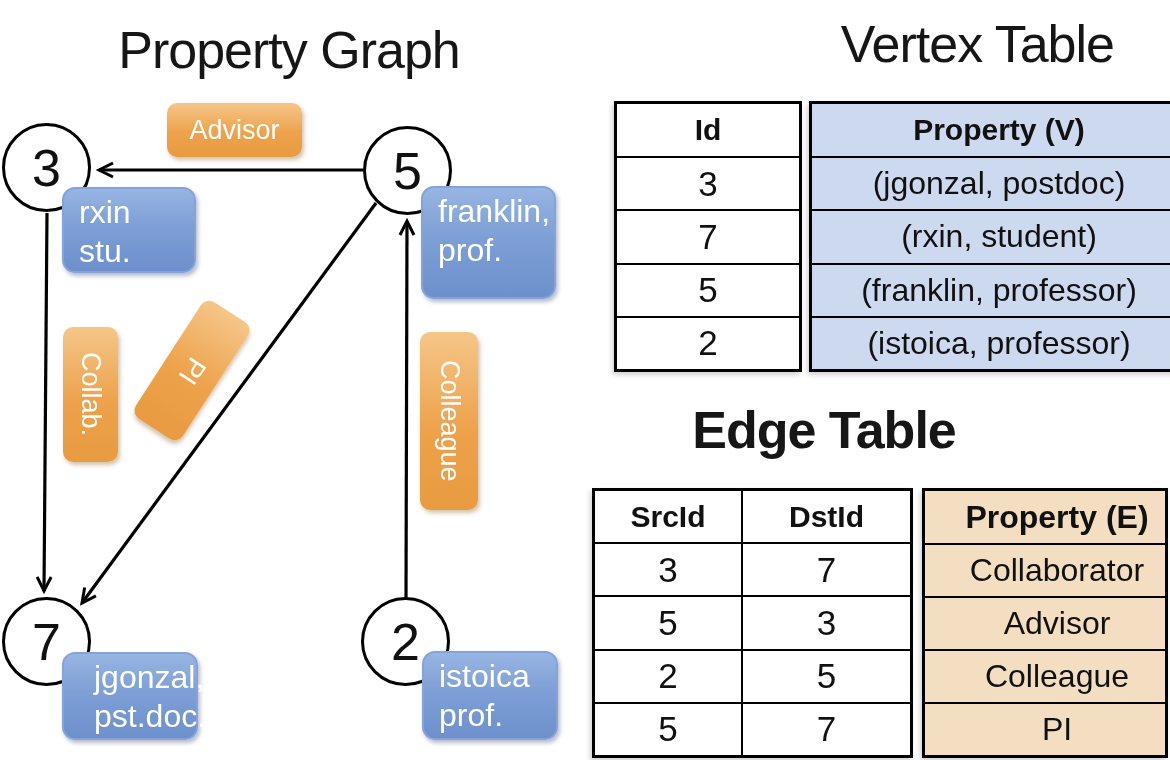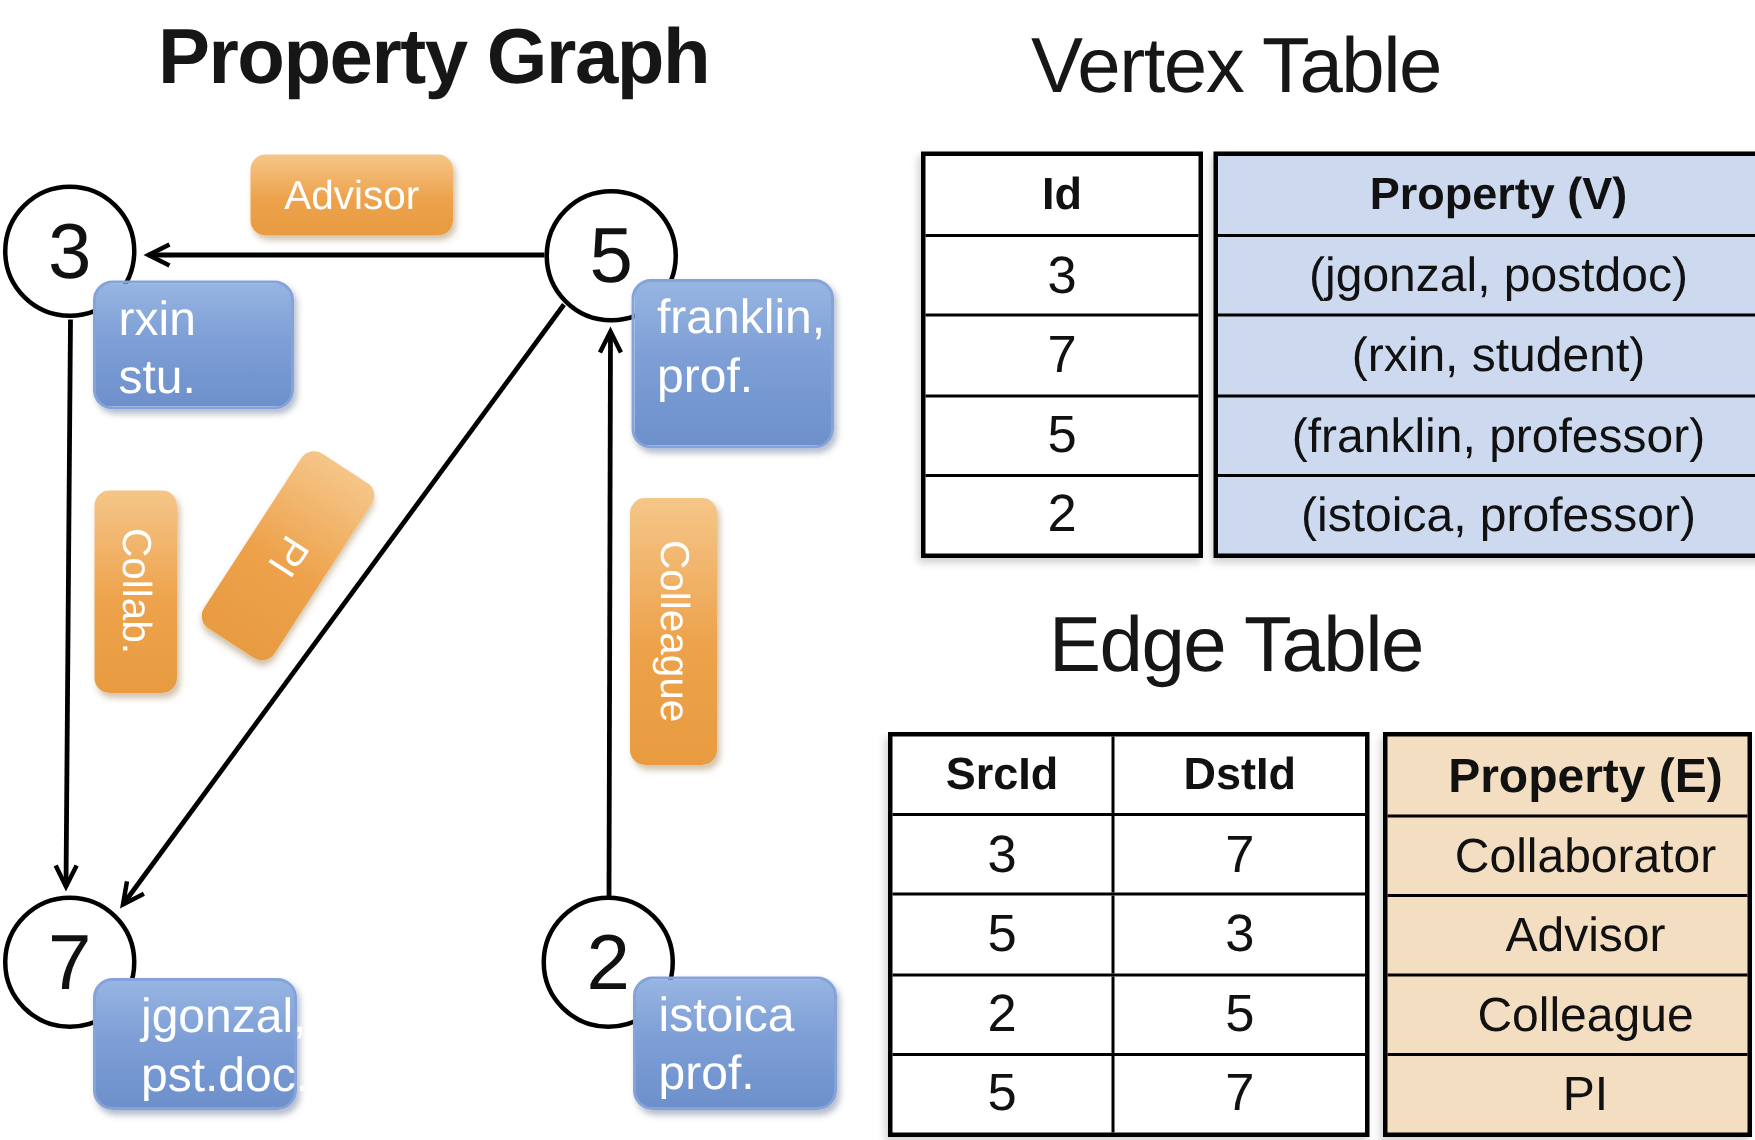--- a/index.html
+++ b/index.html
@@ -2,23 +2,23 @@
 <html><head>
 <meta charset="utf-8">
 <style>
   html,body{margin:0;padding:0;background:#ffffff;}
   body{width:1170px;height:760px;font-family:"Liberation Sans",sans-serif;color:#111;}
   .canvas{position:relative;width:1170px;height:760px;background:#fff;overflow:hidden;}
 
   
   .big-title{position:absolute;font-size:52px;line-height:60px;letter-spacing:-1px;
              text-align:center;color:#161616;white-space:nowrap;}
-  .graph-title{left:29px;top:8px;width:520px;font-weight:bold;}
-  .vtable-title{left:534px;top:14px;width:580px;}
-  .etable-title{left:534px;top:400px;width:580px;}
+  .graph-title{left:29px;top:20px;width:520px;}
+  .vtable-title{left:534px;top:14px;width:580px;text-align:right;}
+  .etable-title{left:534px;top:400px;width:580px;font-weight:bold;}
 
   
   svg.edges{position:absolute;left:0;top:0;width:1170px;height:760px;pointer-events:none;}
 
   
   .node{position:absolute;width:89px;height:89px;box-sizing:border-box;border:3.5px solid #000;
         border-radius:50%;background:#fff;display:flex;align-items:center;justify-content:center;
         font-size:52px;color:#111;}
 
   

